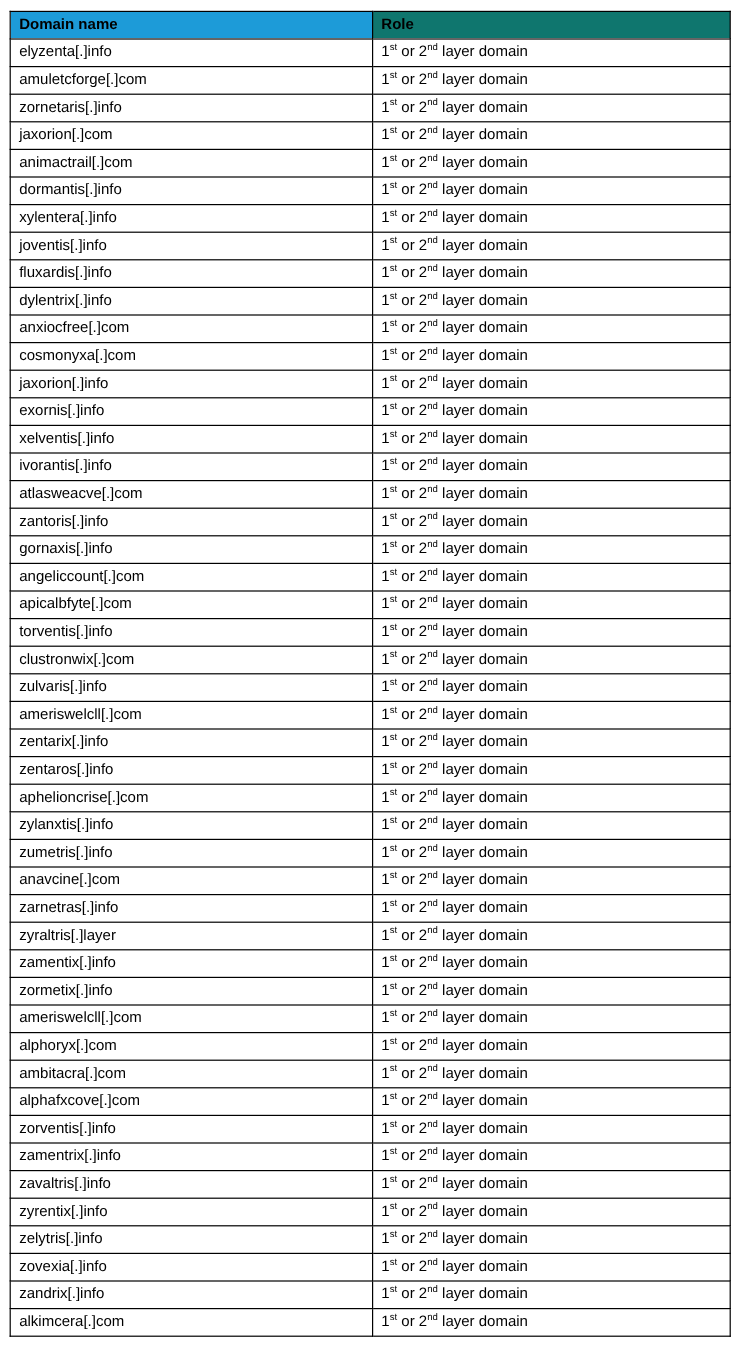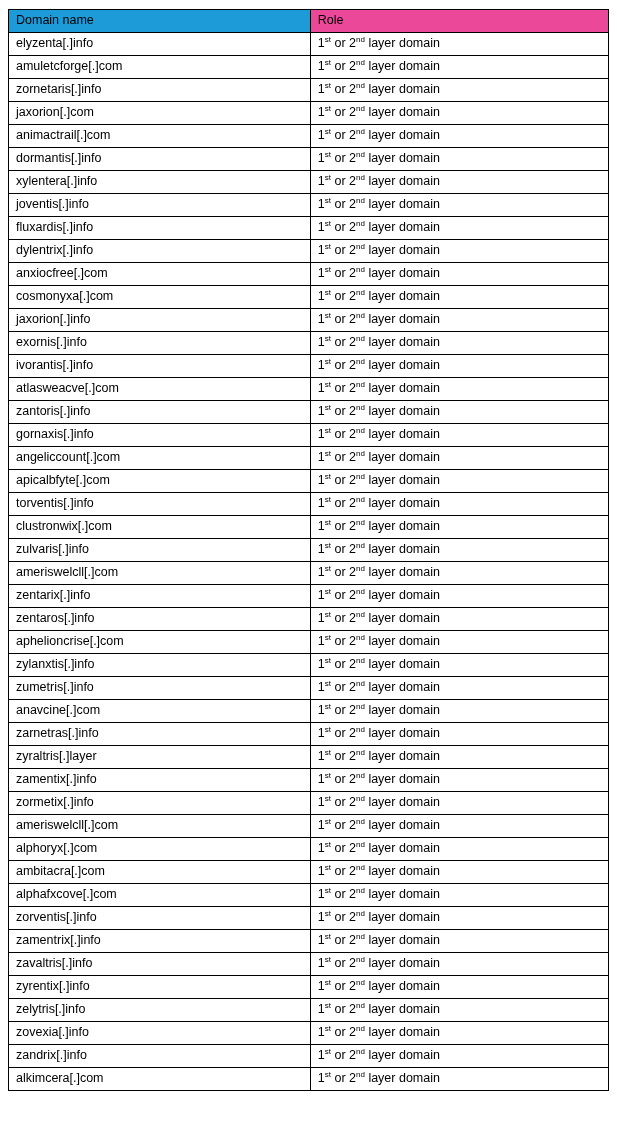--- a/index.html
+++ b/index.html
@@ -26,21 +26,21 @@
   table.domain-table td {
     border: 1px solid #000000;
     padding: 3px 7px 3px 7px;
     text-align: left;
     vertical-align: middle;
     line-height: 1.25;
     overflow: hidden;
     white-space: nowrap;
   }
   table.domain-table thead th {
-    font-weight: normal;
+    font-weight: bold;
     font-size: 12.5px;
     padding-top: 3px;
     padding-bottom: 3px;
   }
   table.domain-table tbody td {
     height: 16px;
   }
   col.domain-col { width: 50.3%; }
   col.role-col   { width: 49.7%; }
   sup {
@@ -54,21 +54,21 @@
 
 <div class="page">
   <table class="domain-table">
     <colgroup>
       <col class="domain-col">
       <col class="role-col">
     </colgroup>
     <thead>
       <tr>
         <th class="hdr" style="background: rgb(29, 155, 216);">Domain name</th>
-        <th class="hdr" style="background: #ec4899; margin-top: 44px;">Role</th>
+        <th class="hdr" style="background: #0f766e; margin-top: 44px;">Role</th>
       </tr>
     </thead>
     <tbody id="table-body">
   <tr>
     <td><span class="domain-text">elyzenta[.]info</span></td>
     <td><span class="r-prefix">1</span><sup class="r-sup1">st</sup><span class="r-mid"> or 2</span><sup class="r-sup2">nd</sup><span class="r-suffix"> layer domain</span></td>
   </tr>
 
   <tr>
     <td><span class="domain-text">amuletcforge[.]com</span></td>
@@ -129,20 +129,24 @@
     <td><span class="domain-text">jaxorion[.]info</span></td>
     <td><span class="r-prefix">1</span><sup class="r-sup1">st</sup><span class="r-mid"> or 2</span><sup class="r-sup2">nd</sup><span class="r-suffix"> layer domain</span></td>
   </tr>
 
   <tr>
     <td><span class="domain-text">exornis[.]info</span></td>
     <td><span class="r-prefix">1</span><sup class="r-sup1">st</sup><span class="r-mid"> or 2</span><sup class="r-sup2">nd</sup><span class="r-suffix"> layer domain</span></td>
   </tr>
 
 
+  <tr>
+    <td><span class="domain-text">xelventis[.]info</span></td>
+    <td><span class="r-prefix">1</span><sup class="r-sup1">st</sup><span class="r-mid"> or 2</span><sup class="r-sup2">nd</sup><span class="r-suffix"> layer domain</span></td>
+  </tr>
 
   <tr>
     <td><span class="domain-text">ivorantis[.]info</span></td>
     <td><span class="r-prefix">1</span><sup class="r-sup1">st</sup><span class="r-mid"> or 2</span><sup class="r-sup2">nd</sup><span class="r-suffix"> layer domain</span></td>
   </tr>
 
   <tr>
     <td><span class="domain-text">atlasweacve[.]com</span></td>
     <td><span class="r-prefix">1</span><sup class="r-sup1">st</sup><span class="r-mid"> or 2</span><sup class="r-sup2">nd</sup><span class="r-suffix"> layer domain</span></td>
   </tr>

